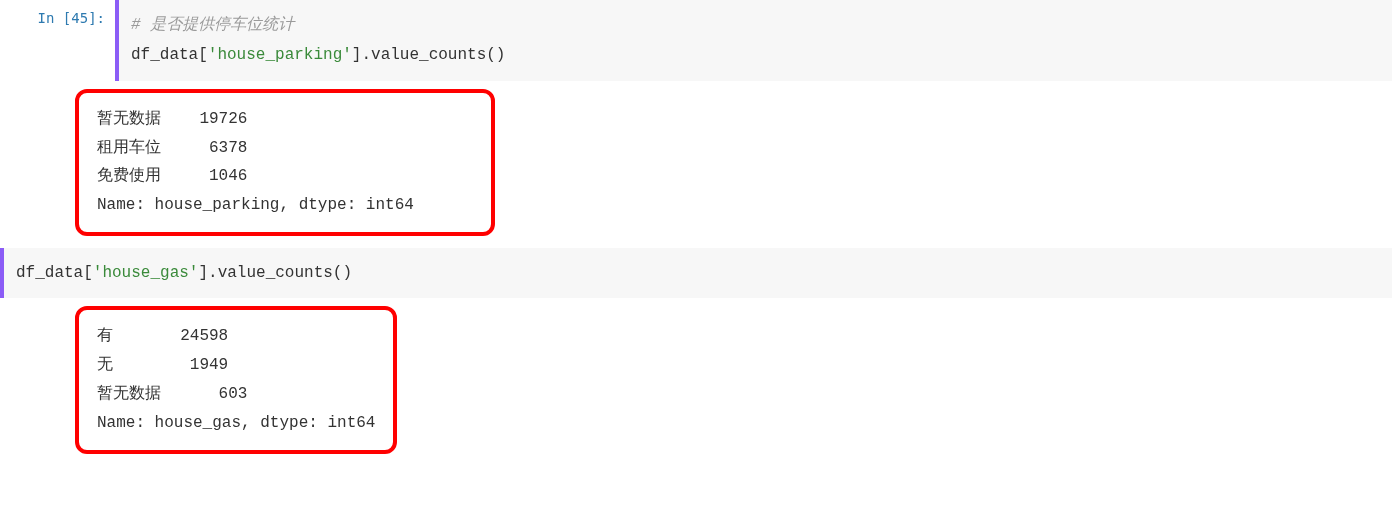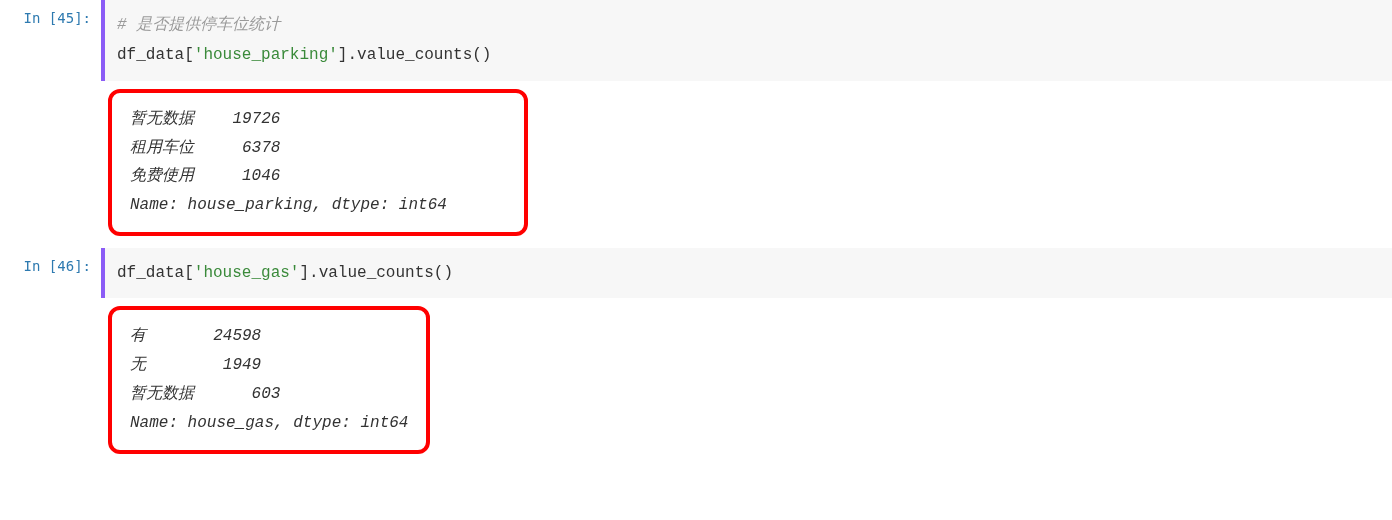--- a/index.html
+++ b/index.html
@@ -12,21 +12,21 @@
       font-size: 16px;
       background: #ffffff;
       padding: 0;
       width: 1392px;
     }
     .cell {
       display: flex;
       margin-bottom: 8px;
     }
     .prompt-area {
-      width: 101px;
+      width: 115px;
       flex-shrink: 0;
       text-align: right;
       padding: 10px 10px 0 0;
       font-size: 14px;
     }
     .prompt-in {
       color: #2e7ab0;
       font-family: Consolas, Monaco, monospace;
     }
     .input-area {
@@ -50,25 +50,24 @@
     }
     .code-plain {
       color: #333;
     }
     .code-string-green {
       color: #3a8a3a;
     }
     .highlight-box {
       border: 4px solid #ff0000;
       border-radius: 12px;
-      margin-left: 108px;
+      margin-left: 75px;
       margin-right: auto;
       display: inline-block;
       padding: 4px 6px;
-      font-style: italic;
     }
     .output-wrapper {
       display: flex;
       margin-bottom: 12px;
     }
   </style>
 </head>
 <body>
 
 <div class="cell">
@@ -86,23 +85,20 @@
 <div class="output-wrapper">
   <div class="highlight-box" style="width:420px">
     <div class="output-area">暂无数据    19726
 租用车位     6378
 免费使用     1046
 Name: house_parking, dtype: int64</div>
   </div>
 </div>
 
 <div class="cell">
-  <div class="prompt-area">
-    <span class="prompt-in">In [46]:</span>
-  </div>
   <div class="input-area">
     <div>
       <span class="code-plain">df_data[</span><span class="code-string-green">'house_gas'</span><span class="code-plain">].value_counts()</span>
     </div>
   </div>
 </div>
 
 <div class="output-wrapper">
   <div class="highlight-box">
     <div class="output-area">有       24598

